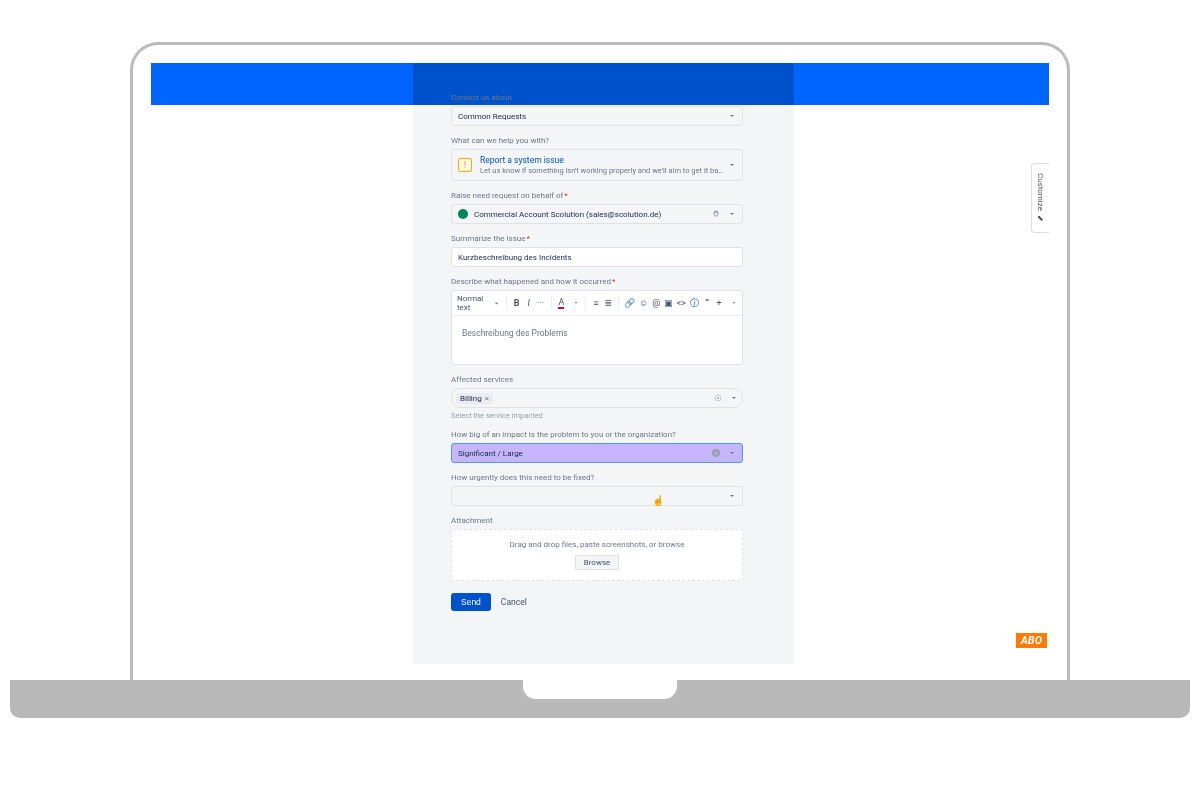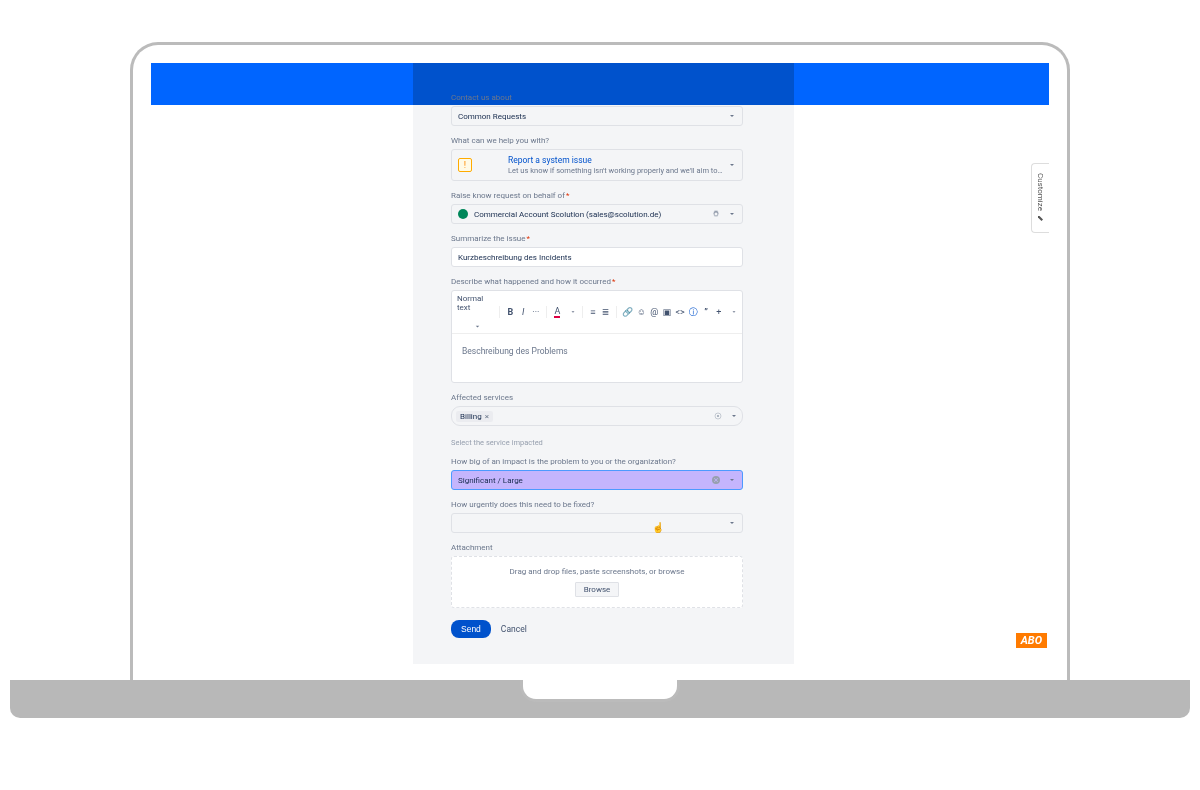--- a/index.html
+++ b/index.html
@@ -18,55 +18,55 @@
   .right-panel .top { height: 42px; background: #0065ff; }
 
   .customize-tab { position: absolute; right: 0; top: 100px; width: 18px; height: 70px; background: #fff; border: 1px solid #ddd; border-right: none; border-radius: 4px 0 0 4px; font-size: 8px; color: #555; writing-mode: vertical-rl; display: flex; align-items: center; justify-content: center; gap: 4px; }
   .customize-tab svg { transform: rotate(90deg); width: 8px; height: 8px; }
 
   .abo-badge { position: absolute; right: 2px; bottom: 16px; background: #ff7b00; color: #fff; font-weight: bold; font-style: italic; font-size: 11px; padding: 1px 5px; border-radius: 0; }
 
   .form-area { position: absolute; left: 300px; top: 20px; width: 292px; height: 100%; font-size: 8px; color: #172b4d; overflow: hidden; }
   .label { font-size: 8px; color: #6b778c; margin-top: 10px; margin-bottom: 4px; }
   .label.req::after { content: "*"; color: #de350b; margin-left: 1px; }
-  .helper { font-size: 7.5px; color: #97a0af; margin-top: 12px; }
+  .helper { font-size: 7.5px; color: #97a0af; margin-top: 3px; }
 
   .select-box { background: #f4f5f7; border: 1px solid #dfe1e6; border-radius: 3px; padding: 3px 6px; display: flex; align-items: center; height: 20px; position: relative; }
   .select-box.highlight { border-color: #4c9aff; background: #c4b5fd; }
   .select-box .text { flex: 1; color: #172b4d; }
   .select-box .text.placeholder { color: #7a869a; }
   .chev { width: 8px; height: 8px; fill: #6b778c; flex-shrink: 0; margin-left: 4px; }
   .gear-icon { width: 8px; height: 8px; fill: #97a0af; margin-right: 4px; }
   .clear-x { width: 8px; height: 8px; fill: #97a0af; margin-right: 4px; }
   .av { width: 10px; height: 10px; border-radius: 50%; background: #00875a; margin-right: 6px; flex-shrink: 0; }
   .issue-icon { width: 14px; height: 14px; background: #fffae6; border: 1px solid #ffab00; border-radius: 2px; margin-right: 8px; flex-shrink: 0; display: flex; align-items: center; justify-content: center; color: #ff8b00; font-size: 9px; }
 
   .request-box { background: #f4f5f7; border: 1px solid #dfe1e6; border-radius: 3px; padding: 5px 6px; display: flex; align-items: center; }
-  .request-box .rcol { flex: 1; min-width: 0; margin-left: 28px; }
+  .request-box .rcol { flex: 1; min-width: 0; }
   .request-box .rtitle { color: #0052cc; font-size: 8.5px; margin-bottom: 1px; }
   .request-box .rdesc { color: #6b778c; font-size: 7.5px; white-space: nowrap; overflow: hidden; text-overflow: ellipsis; }
 
   .input-box { background: #fff; border: 1px solid #dfe1e6; border-radius: 3px; padding: 7px 6px; height: 20px; display: flex; align-items: center; color: #172b4d; }
 
   .editor { background: #fff; border: 1px solid #dfe1e6; border-radius: 3px; }
   .toolbar { border-bottom: 1px solid #eee; display: flex; align-items: center; padding: 3px 5px; gap: 4px; color: #42526e; }
-  .toolbar .tb { display: flex; align-items: center; gap: 11px; font-size: 8px; flex-direction: column; }
+  .toolbar .tb { display: flex; align-items: center; gap: 1px; font-size: 8px; }
   .toolbar .tbic { width: 10px; height: 10px; display: flex; align-items: center; justify-content: center; font-size: 9px; color: #42526e; }
   .toolbar .sep { width: 1px; height: 12px; background: #eee; margin: 0 2px; }
   .ed-content { padding: 12px 10px; min-height: 48px; color: #6b778c; font-size: 8.5px; }
 
   .chip-row { background: #f4f5f7; border: 1px solid #dfe1e6; border-radius: 9px; padding: 2px 4px; display: flex; align-items: center; height: 20px; }
   .chip { background: #ebecf0; border-radius: 2px; padding: 1px 4px; display: flex; align-items: center; gap: 3px; color: #172b4d; font-size: 8px; }
   .chip-x { font-size: 8px; color: #6b778c; cursor: pointer; }
 
   .dropzone { border: 1px dashed #dfe1e6; border-radius: 3px; padding: 10px 8px; text-align: center; color: #6b778c; background:#fff; }
   .browse-btn { display: inline-block; background: #f4f5f7; border: 1px solid #dfe1e6; border-radius: 1px; padding: 2px 8px; color: #42526e; margin-top: 6px; font-size: 8px; }
 
   .actions { margin-top: 12px; display: flex; gap: 10px; align-items: center; }
-  .btn-primary { background: #0052cc; color: #fff; border: none; border-radius: 8px; padding: 4px 10px; font-size: 8.5px; }
+  .btn-primary { background: #0052cc; color: #fff; border: none; border-radius: 3px; padding: 4px 10px; font-size: 8.5px; }
   .btn-link { color: #42526e; font-size: 8.5px; }
 </style>
 </head>
 <body>
 
 <div class="laptop-lid">
   <div class="screen">
     <div class="blue-header"></div>
     <div class="left-panel">
         <div class="top"></div>
@@ -99,21 +99,21 @@
         <div class="issue-icon">!</div>
         <div class="rcol">
           <div class="rtitle">Report a system issue</div>
           <div class="rdesc">Let us know if something isn't working properly and we'll aim to get it back u...</div>
         </div>
         <svg class="chev" viewBox="0 0 16 16">
             <path d="M4 6l4 4 4-4z"></path>
           </svg>
       </div>
 
-      <div class="label req">Raise know request on behalf of</div>
+      <div class="label req">Raise need request on behalf of</div>
       <div class="select-box">
         <span class="av"></span>
         <span class="text">Commercial Account Scolution (sales@scolution.de)</span>
         <svg class="gear-icon" viewBox="0 0 16 16">
             <path d="M8 5a3 3 0 100 6 3 3 0 000-6zM8 0l1 2 2-1 0 2 2 1-1 2 2 1-2 1 1 2-2 1 0 2-2-1-1 2-1-2-2 1 0-2-2-1 1-2-2-1 2-1-1-2 2-1 0-2 2 1z" fill-rule="evenodd"></path>
           </svg>
         <svg class="chev" viewBox="0 0 16 16">
             <path d="M4 6l4 4 4-4z"></path>
           </svg>
       </div>

